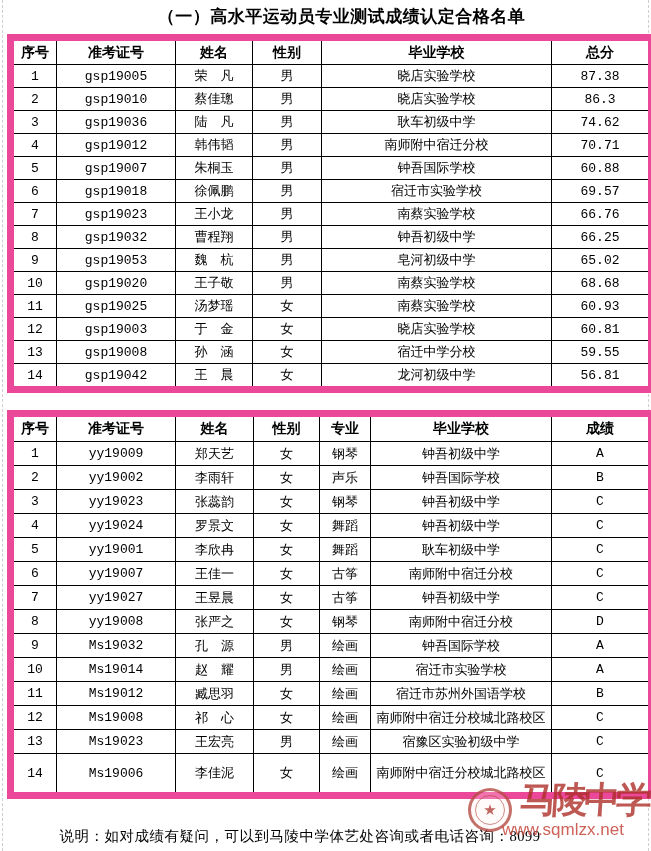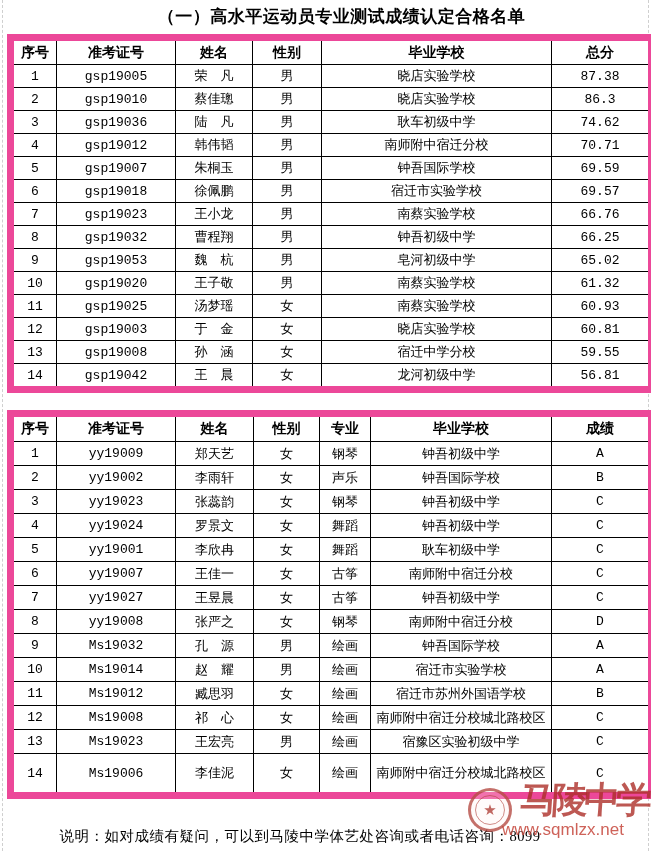--- a/index.html
+++ b/index.html
@@ -157,21 +157,21 @@
           <td>男</td>
           <td>南师附中宿迁分校</td>
           <td class="latin">70.71</td>
         </tr>
         <tr>
           <td class="latin">5</td>
           <td class="latin">gsp19007</td>
           <td>朱桐玉</td>
           <td>男</td>
           <td>钟吾国际学校</td>
-          <td class="latin">69.59</td>
+          <td class="latin">60.88</td>
         </tr>
         <tr>
           <td class="latin">6</td>
           <td class="latin">gsp19018</td>
           <td>徐佩鹏</td>
           <td>男</td>
           <td>宿迁市实验学校</td>
           <td class="latin">69.57</td>
         </tr>
         <tr>
@@ -197,21 +197,21 @@
           <td>男</td>
           <td>皂河初级中学</td>
           <td class="latin">65.02</td>
         </tr>
         <tr>
           <td class="latin">10</td>
           <td class="latin">gsp19020</td>
           <td>王子敬</td>
           <td>男</td>
           <td>南蔡实验学校</td>
-          <td class="latin">61.32</td>
+          <td class="latin">68.68</td>
         </tr>
         <tr>
           <td class="latin">11</td>
           <td class="latin">gsp19025</td>
           <td>汤梦瑶</td>
           <td>女</td>
           <td>南蔡实验学校</td>
           <td class="latin">60.93</td>
         </tr>
         <tr>

